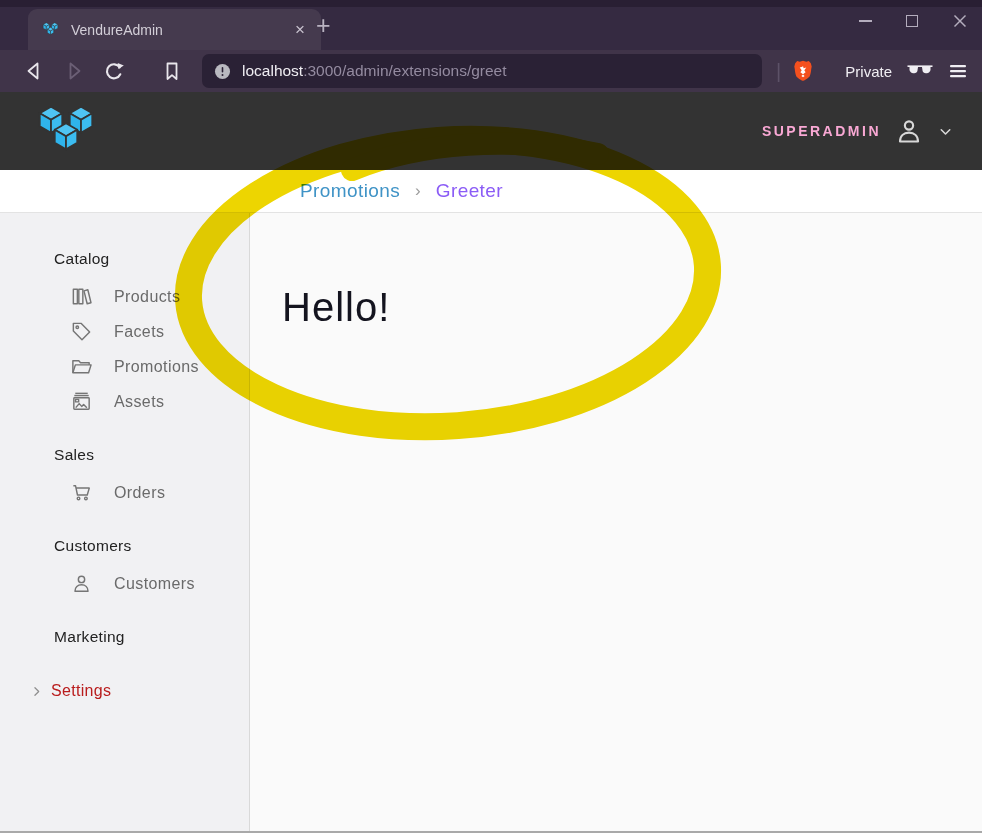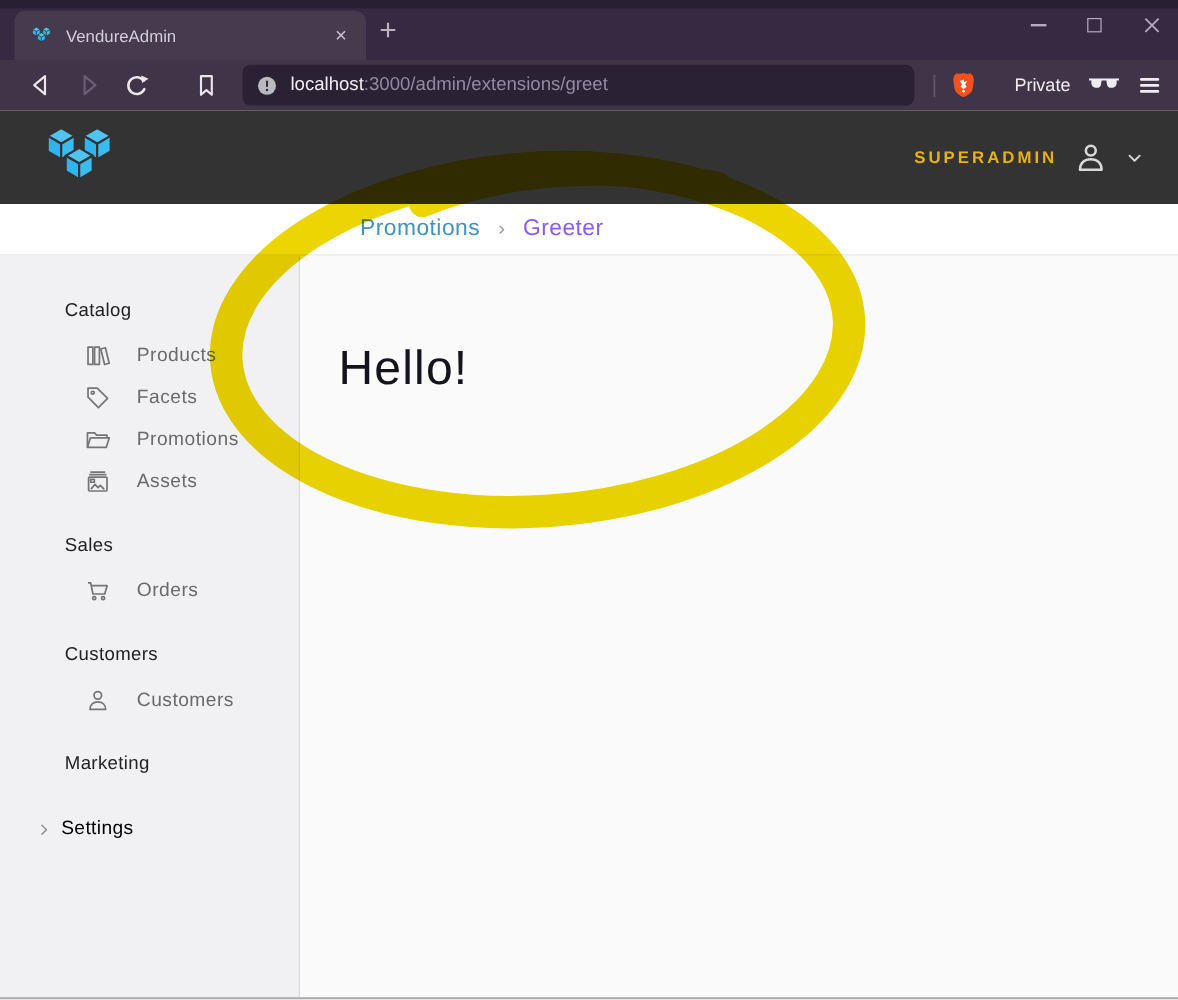--- a/index.html
+++ b/index.html
@@ -4,21 +4,21 @@
 <style>
   * { margin:0; padding:0; box-sizing:border-box; }
   html,body { width:982px; height:833px; background:#fff; }
   body { font-family:"Liberation Sans", sans-serif; }
   .window { position:relative; width:982px; height:833px; overflow:hidden;
             border-bottom:2px solid #a9a9a9; background:#fafafa; }
 
   
   .titlebar { position:relative; height:50px; background:#352a41; }
   .titlebar::before { content:""; position:absolute; top:0; left:0; right:0; height:7px; background:#291f33; }
-  .tab { position:absolute; left:12px; top:9px; width:293px; height:41px; background:#453a4e;
+  .tab { position:absolute; left:28px; top:9px; width:293px; height:41px; background:#453a4e;
          border-radius:9px 9px 0 0; display:flex; align-items:center; padding:0 12px; }
   .tab-title { color:#d3cfd8; font-size:14px; margin-left:10px; flex:1; white-space:nowrap; overflow:hidden; }
   .tab-close { color:#c9c3cf; font-size:17px; line-height:1; padding:2px 4px; cursor:default; }
   .newtab { position:absolute; left:316px; top:13px; color:#b9b2c1; font-size:25px; font-weight:300; line-height:1; }
   .win-controls { position:absolute; right:14px; top:8px; display:flex; align-items:center; gap:34px; height:26px; }
   .wc-min { width:13px; height:2px; background:#b4adbd; }
   .wc-max { width:12px; height:12px; border:1.6px solid #b4adbd; }
 
   
   .toolbar { height:42px; background:#403449; display:flex; align-items:center; padding:0 14px;text-align:right; }
@@ -28,39 +28,39 @@
   .url-text { font-size:15.5px; white-space:nowrap; overflow:hidden; }
   .url-host { color:#f0eef3; }
   .url-path { color:#948ba0; }
   .bar-sep { color:#5d5268; font-size:20px; margin:0 10px 0 14px; font-weight:300; }
   .right-cluster { margin-left:auto; display:flex; align-items:center; gap:14px; }
   .private-label { color:#f0eef3; font-size:15px; }
 
   
   .app-header { height:78px; background:#333333; display:flex; align-items:center; padding:0 28px; }
   .header-right { margin-left:auto; display:flex; align-items:center; gap:13px; }
-  .superadmin { color:#eab308; font-size:14px; font-weight:600; letter-spacing:2.5px; }
+  .superadmin { color:#f9a8d4; font-size:14px; font-weight:600; letter-spacing:2.5px; }
 
   
   .breadcrumb-bar { height:43px; background:#ffffff; border-bottom:1px solid #e3e3e3;
                     display:flex; align-items:center; padding-left:300px; gap:15px; font-size:19px; }
   .bc-link { color:#3f93c6; letter-spacing:0.4px; cursor:pointer; }
   .bc-sep  { color:#9c9c9c; font-size:17px; }
   .bc-current { color:#8b5cf6; letter-spacing:0.4px; }
 
   
   .app-body { display:flex; height:618px; }
   .sidebar { width:250px; background:#f1f1f3; border-right:1px solid #d9d9d9; padding-top:37px; }
   .section { margin-bottom:27px; }
   .section-title { font-size:15.5px; color:#222; padding-left:54px; margin-bottom:11px; letter-spacing:0.3px; }
   .nav-item { display:flex; align-items:center; height:35px; padding-left:70px; gap:21px;
               color:#6a6a6a; font-size:16px; letter-spacing:0.4px; cursor:pointer; }
   .nav-icon { width:23px; height:23px; flex:0 0 auto; color:#757575; }
   .settings-row { display:flex; align-items:center; gap:7px; padding-left:29px;
-                  color:#000000; font-size:16px; margin-top:36px; letter-spacing:0.3px; cursor:pointer; }
+                  color:#b91c1c; font-size:16px; margin-top:36px; letter-spacing:0.3px; cursor:pointer; }
   .main { flex:1; background:#fafafa; padding:72px 0 0 32px; }
   .greeting { font-size:40px; font-weight:300; color:#14141f; letter-spacing:1px; }
 
   
   .annotation-layer { position:absolute; left:0; top:0; width:982px; height:833px;
                       pointer-events:none; mix-blend-mode:multiply; z-index:50; }
 
   svg { display:block; }
 </style>
 </head>

